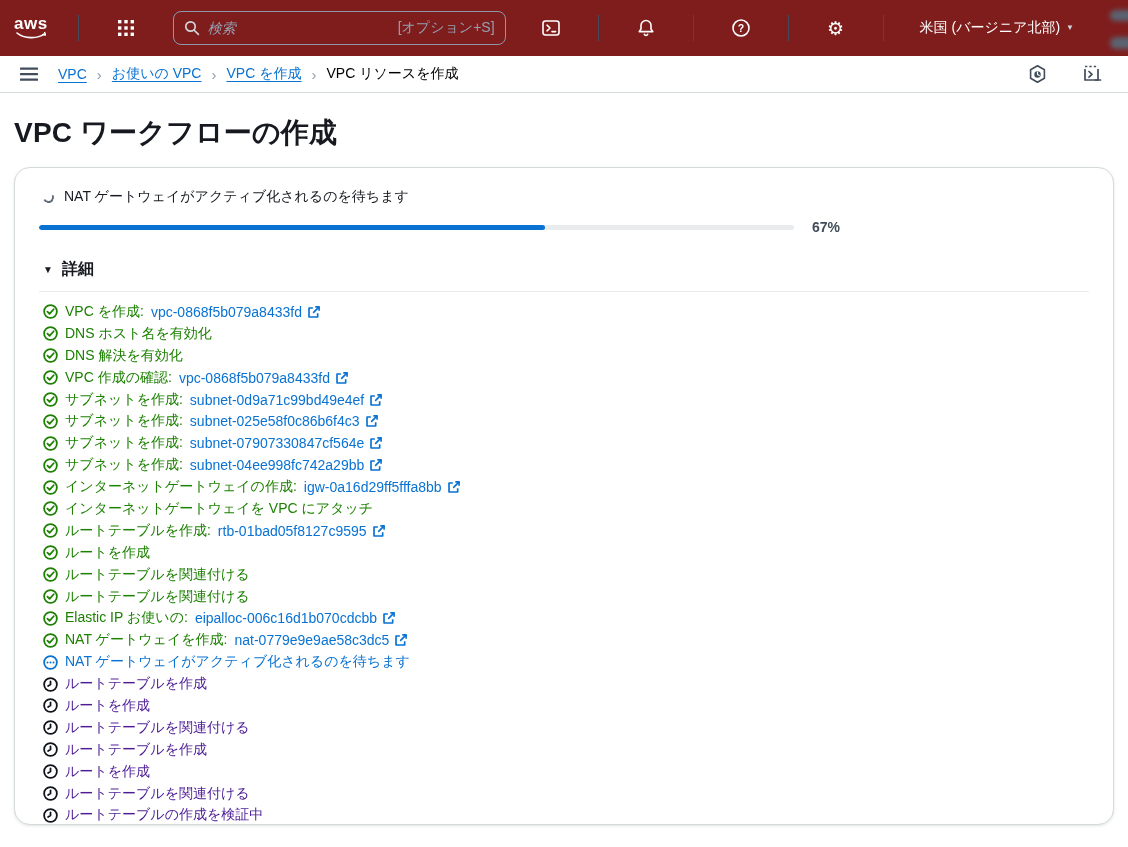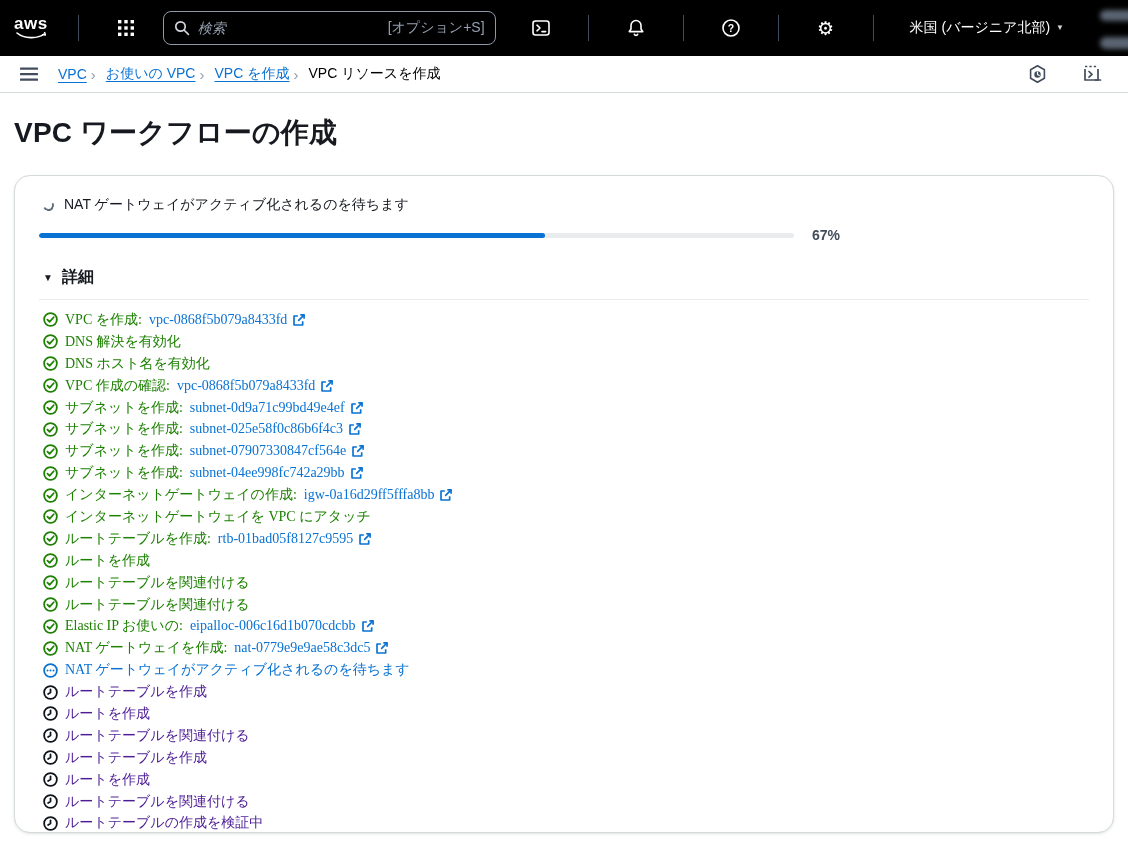--- a/index.html
+++ b/index.html
@@ -7,36 +7,36 @@
   body {
     font-family: "Liberation Sans", "DejaVu Sans", sans-serif;
     background: #ffffff;
     color: #16191f;
     font-size: 14px;
   }
 
   
   .topnav {
     height: 56px;
-    background: #000000;
+    background: #7f1d1d;
     display: flex;
     align-items: center;
     padding: 0 0 0 14px;
     color: #ffffff;
     gap: 20px;
   }
   .aws-logo { display: flex; flex-direction: column; align-items: center; width: 44px; cursor: pointer; }
   .aws-logo .aws-word { font-weight: 700; font-size: 17px; letter-spacing: 0.5px; line-height: 15px; }
   .nav-divider { width: 1px; height: 26px; background: #414d5c; margin: 0 10px; flex: 0 0 auto; }
   .nav-iconbtn {
     width: 34px; height: 34px; display: flex; align-items: center; justify-content: center;
     color: #ffffff; cursor: pointer; flex: 0 0 auto; border-radius: 4px;
   }
   .searchbox {
-    width: 384px; height: 34px; margin-left: 0;
+    width: 384px; height: 34px; margin-left: 10px;
     border: 1.5px solid #8d99a8; border-radius: 8px;
     display: flex; align-items: center; padding: 0 10px;
     color: #95a0b1; gap: 8px;
   }
   .searchbox input {
     flex: 1; background: transparent; border: none; outline: none;
     color: #ffffff; font-size: 14px; font-style: italic;
     font-family: "Liberation Sans", "DejaVu Sans", sans-serif;
   }
   .searchbox input::placeholder { color: #95a0b1; font-style: italic; }
@@ -52,35 +52,35 @@
   .b1 { width: 60px; } .b2 { width: 130px; } .b3 { width: 215px; height: 12px; }
   .blur-dot { width: 13px; height: 13px; border-radius: 50%; background: #5a6472; filter: blur(2px); margin-left: auto; }
 
   
   .crumb-bar {
     height: 37px; background: #ffffff; border-bottom: 1px solid #d5dbdb;
     display: flex; align-items: center; padding: 0 18px;
   }
   .hamburger { width: 22px; height: 22px; color: #414d5c; cursor: pointer; margin-right: 18px; flex: 0 0 auto; }
   .crumbs { display: flex; align-items: center; gap: 10px; font-size: 14px; }
-  .crumb { display: inline-flex; align-items: center; gap: 4px; }
+  .crumb { display: inline-flex; align-items: center; gap: 10px; }
   .crumb-link { color: #0972d3; text-decoration: underline; text-underline-offset: 3px; font-weight: 500; cursor: pointer; }
   .crumb-current { color: #000000; font-weight: 500; }
   .crumb-sep { color: #8d99a8; font-size: 15px; }
   .crumb:last-child .crumb-sep { display: none; }
   .crumb-bar-right { margin-left: auto; display: flex; align-items: center; gap: 22px; color: #414d5c; }
   .crumb-bar-right .nav-iconbtn { color: #414d5c; }
 
   
   .page-head { padding: 21px 14px 15px 14px; }
   .page-head h1 { font-size: 28px; font-weight: 700; color: #16191f; letter-spacing: 0.2px; }
 
   
   .card {
-    margin: 8px 14px; width: 1100px; height: 658px;
+    margin: 0 14px; width: 1100px; height: 658px;
     background: #ffffff; border: 1px solid #d5dbdb; border-radius: 16px;
     box-shadow: 0 1px 3px rgba(0,28,36,0.12);
     padding: 20px 24px;
   }
   .status-row { display: flex; align-items: center; gap: 10px; margin-left: 4px; }
   .spinner {
     width: 11px; height: 11px; border-radius: 50%; flex: 0 0 auto;
     border: 2px solid transparent; border-bottom-color: #5f6b7a; border-right-color: #5f6b7a;
     transform: rotate(18deg);
   }
@@ -90,21 +90,21 @@
   .progress-track { width: 755px; height: 5px; border-radius: 3px; background: #e9ebed; overflow: hidden; }
   .progress-fill { height: 100%; background: #0972d3; border-radius: 3px; width: 0%; }
   .progress-label { margin-left: 18px; color: #414d5c; font-size: 14px; }
 
   .details-header { display: flex; align-items: center; gap: 9px; margin-top: 24px; cursor: pointer; margin-left: 4px; }
   .details-caret { font-size: 10px; color: #16191f; }
   .details-title { font-size: 16px; font-weight: 700; color: #16191f; }
   .details-rule { border: none; border-top: 1px solid #e9ebed; margin-top: 11px; }
 
   .task-list { margin-top: 9px; margin-left: 4px; }
-  .task { display: flex; align-items: center; height: 21.9px; gap: 7px; font-size: 14px; font-family: Liberation Serif, serif; }
+  .task { display: flex; align-items: center; height: 21.9px; gap: 7px; font-size: 14px; }
   .task .st-icon { display: none; width: 15px; height: 15px; flex: 0 0 auto; }
   .task.done .icon-done { display: inline-flex; color: #1d8102; }
   .task.inprogress .icon-inprogress { display: inline-flex; color: #0972d3; }
   .task.pending .icon-pending { display: inline-flex; color: #0f141a; }
   .task.done .task-label { color: #1d8102; }
   .task.inprogress .task-label { color: #0972d3; }
   .task.pending .task-label { color: #4c1d95; }
   .task-link { color: #0972d3; text-decoration: none; font-weight: 500; display: inline-flex; align-items: center; gap: 5px; cursor: pointer; }
   .ext-icon { width: 14px; height: 14px; }
 
@@ -284,33 +284,33 @@
       </div>
 
       <div class="task done">
         <span class="st-icon icon-done">
           <svg width="15" height="15" viewBox="0 0 16 16">
             <circle cx="8" cy="8" r="6.8" fill="none" stroke="currentColor" stroke-width="1.9"></circle>
             <path d="M4.7 8.2 l2.3 2.3 L11.4 5.6" fill="none" stroke="currentColor" stroke-width="1.9" stroke-linecap="round" stroke-linejoin="round"></path>
           </svg>
         </span>
 
+        <span class="task-label">DNS ホスト名を有効化</span>
+
+      </div>
+
+      <div class="task done">
+        <span class="st-icon icon-done">
+          <svg width="15" height="15" viewBox="0 0 16 16">
+            <circle cx="8" cy="8" r="6.8" fill="none" stroke="currentColor" stroke-width="1.9"></circle>
+            <path d="M4.7 8.2 l2.3 2.3 L11.4 5.6" fill="none" stroke="currentColor" stroke-width="1.9" stroke-linecap="round" stroke-linejoin="round"></path>
+          </svg>
+        </span>
+
         <span class="task-label">DNS 解決を有効化</span>
-
-      </div>
-
-      <div class="task done">
-        <span class="st-icon icon-done">
-          <svg width="15" height="15" viewBox="0 0 16 16">
-            <circle cx="8" cy="8" r="6.8" fill="none" stroke="currentColor" stroke-width="1.9"></circle>
-            <path d="M4.7 8.2 l2.3 2.3 L11.4 5.6" fill="none" stroke="currentColor" stroke-width="1.9" stroke-linecap="round" stroke-linejoin="round"></path>
-          </svg>
-        </span>
-
-        <span class="task-label">DNS ホスト名を有効化</span>
 
       </div>
 
       <div class="task done">
         <span class="st-icon icon-done">
           <svg width="15" height="15" viewBox="0 0 16 16">
             <circle cx="8" cy="8" r="6.8" fill="none" stroke="currentColor" stroke-width="1.9"></circle>
             <path d="M4.7 8.2 l2.3 2.3 L11.4 5.6" fill="none" stroke="currentColor" stroke-width="1.9" stroke-linecap="round" stroke-linejoin="round"></path>
           </svg>
         </span>

